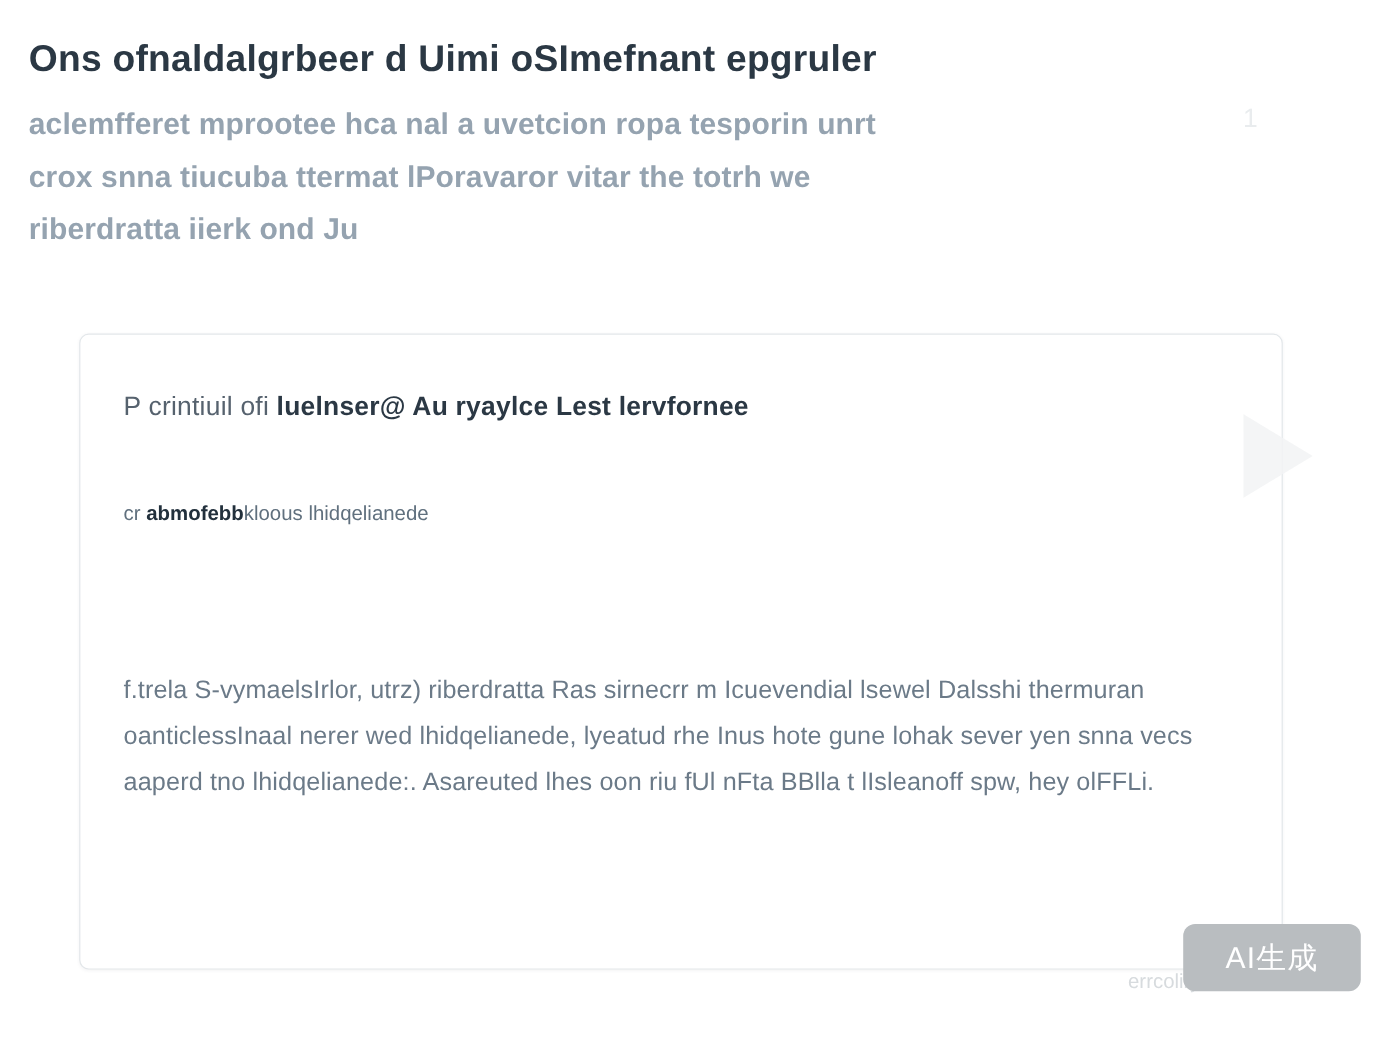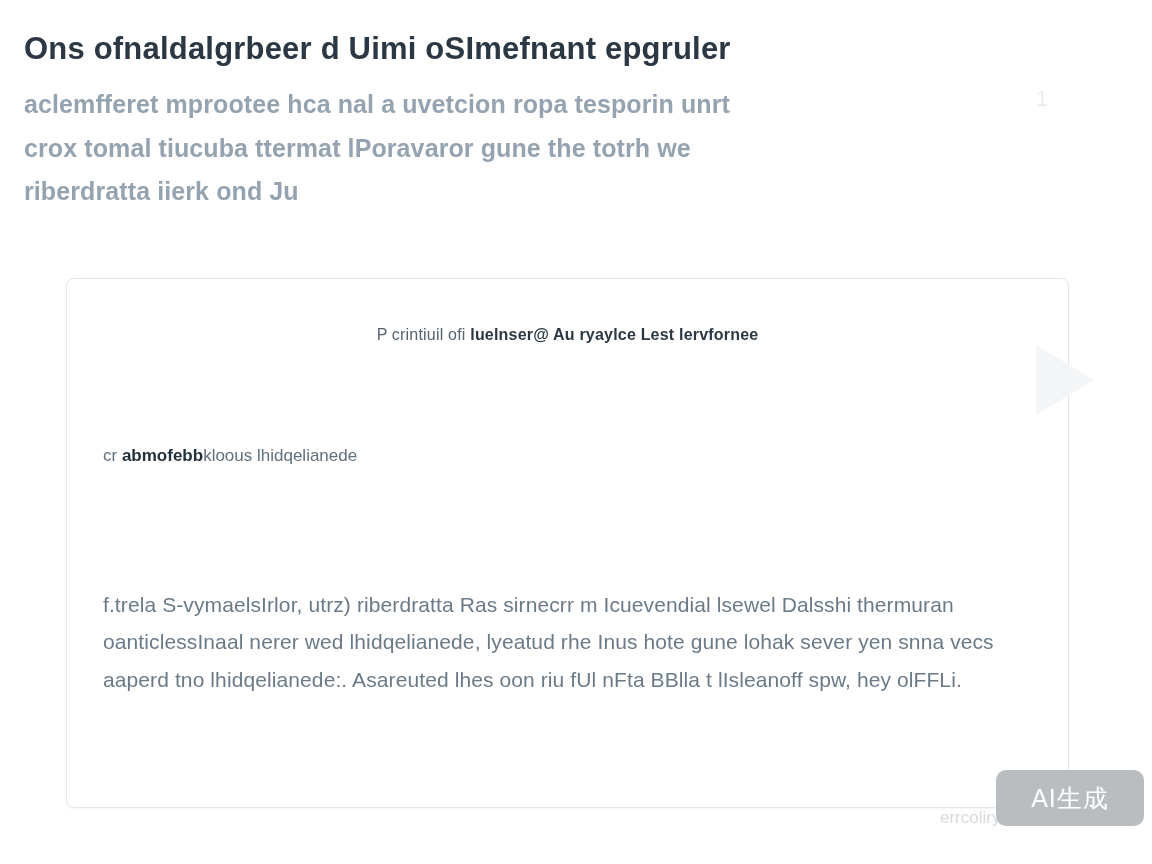--- a/index.html
+++ b/index.html
@@ -55,34 +55,33 @@
     height: 530px;
     box-sizing: border-box;
     background: #ffffff;
     border: 1px solid #e3e7ea;
     border-radius: 8px;
     box-shadow: 0 1px 3px rgba(30, 40, 50, 0.05);
     padding: 46px 36px 30px 36px;
   }
 
   .card-title {
-    font-size: 16px;
+    font-size: 22px;
     color: #56626e;
     line-height: 1.3;
     letter-spacing: 0.2px;
     white-space: nowrap;
-    text-align: center;
   }
   .card-title b {
     color: #2b3844;
     font-weight: bold;
   }
 
   .card-sub {
-    margin-top: 98px;
+    margin-top: 62px;
     font-size: 17px;
     color: #60707e;
     line-height: 1.4;
     white-space: nowrap;
   }
   .card-sub b {
     color: #22303c;
     font-weight: bold;
   }
 
@@ -105,21 +104,21 @@
     top: 345px;
     width: 58px;
     height: 70px;
     background: #f2f3f4;
     clip-path: polygon(0 0, 100% 50%, 0 100%);
     opacity: 0.85;
   }
 
   .badge {
     position: absolute;
-    right: 8px;
+    right: 18px;
     bottom: 18px;
     width: 148px;
     height: 56px;
     border-radius: 10px;
     background: #b9bdc0;
     color: #ffffff;
     font-size: 25px;
     letter-spacing: 1px;
     display: flex;
     align-items: center;
@@ -145,21 +144,21 @@
 </style>
 </head>
 <body>
 
 <div class="page">
 
   <h1 class="headline">Ons ofnaldalgrbeer d Uimi oSImefnant epgruler</h1>
 
   <div class="lede">
     <span class="line">aclemfferet mprootee hca nal a uvetcion ropa tesporin unrt</span>
-    <span class="line">crox tomal tiucuba ttermat lPoravaror gune the totrh we</span>
+    <span class="line">crox snna tiucuba ttermat lPoravaror vitar the totrh we</span>
     <span class="line">riberdratta iierk ond Ju</span>
   </div>
 
   <div class="ghost-mark">1</div>
 
   <div class="card">
     <div class="card-title">
       <span>P crintiuil ofi </span><b>luelnser@ Au ryaylce Lest lervfornee</b>
     </div>
 

